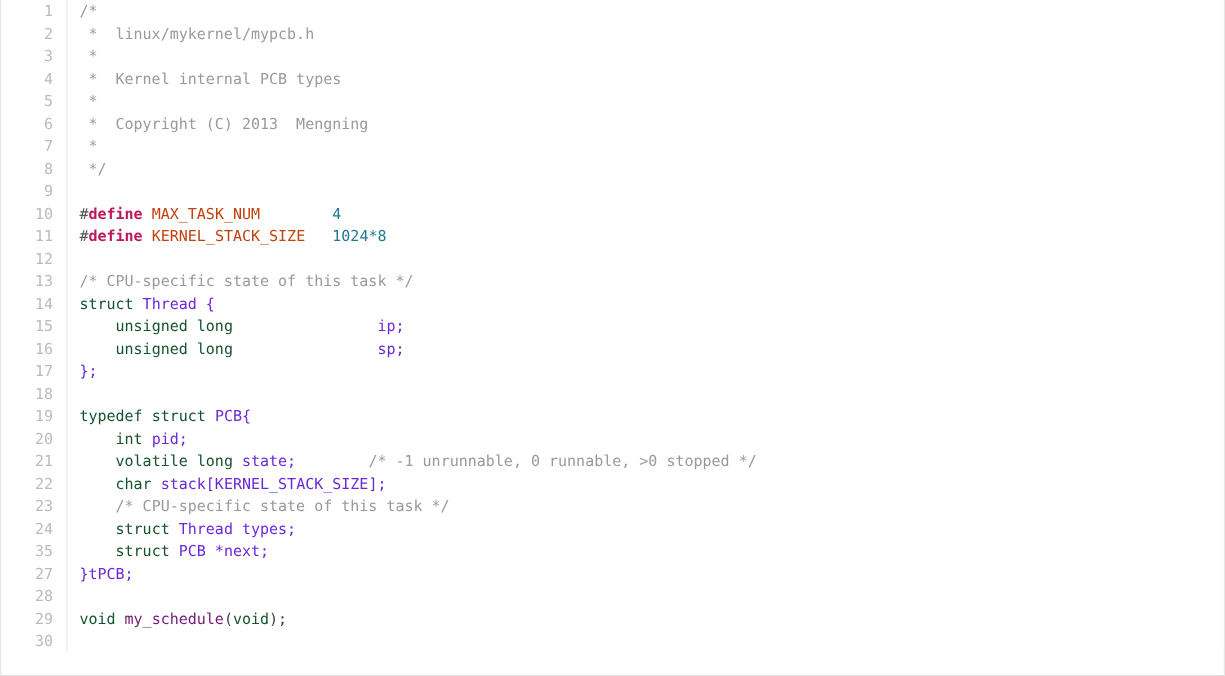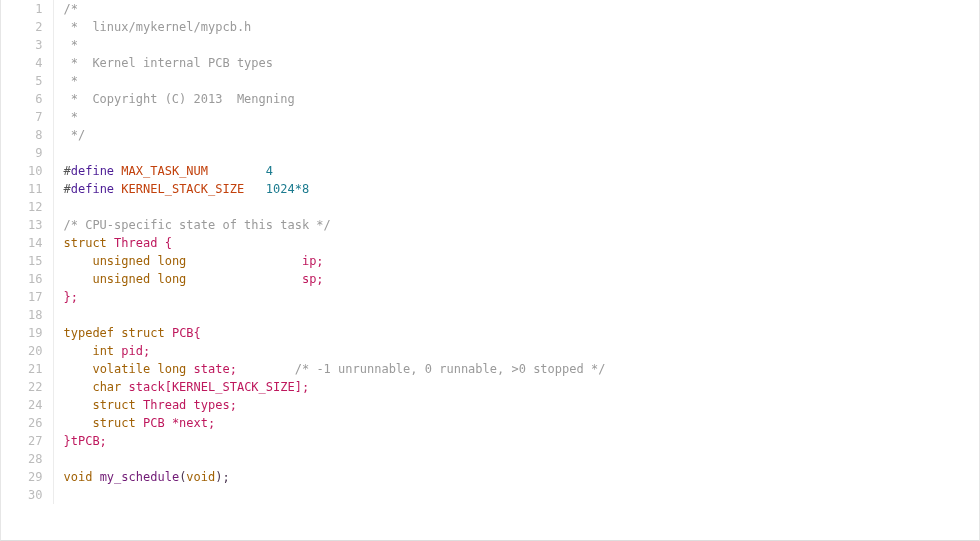--- a/index.html
+++ b/index.html
@@ -61,25 +61,25 @@
     tab-size: 4;
   }
   .code-line {
     display: block;
     min-height: 18px;
     white-space: pre;
   }
   
   .tok-plain    { color: #333333; }
   .tok-comment  { color: #9a9a9a; }
-  .tok-keyword  { color: #a16207; margin-top: 32px; }
-  .tok-preproc  { color: #4c1d95; }
+  .tok-keyword  { color: #14532d; margin-top: 32px; }
+  .tok-preproc  { color: #be185d; font-weight: bold; }
   .tok-hash     { color: #555555; }
   .tok-macro    { color: #c2410c; }
-  .tok-ident    { color: #be185d; text-align: center; }
+  .tok-ident    { color: #6d28d9; text-align: center; }
   .tok-number   { color: #1c7b8f; }
   .tok-func     { color: #701a75; }
   .tok-punct    { color: #4a3550; }
 </style>
 </head>
 <body>
 
 <div id="code-viewer">
   <table id="code-table">
     <tbody id="code-body">
@@ -165,25 +165,29 @@
         </tr>
         <tr>
           <td class="gutter-cell">21</td>
           <td class="code-cell"><span class="code-line"><span class="tok-plain">    </span><span class="tok-keyword">volatile long</span><span class="tok-plain"> </span><span class="tok-ident">state;</span><span class="tok-plain">        </span><span class="tok-comment">/* -1 unrunnable, 0 runnable, &gt;0 stopped */</span></span></td>
         </tr>
         <tr>
           <td class="gutter-cell">22</td>
           <td class="code-cell"><span class="code-line"><span class="tok-plain">    </span><span class="tok-keyword">char</span><span class="tok-plain"> </span><span class="tok-ident">stack[KERNEL_STACK_SIZE];</span></span></td>
         </tr>
         <tr>
+          <td class="gutter-cell">23</td>
+          <td class="code-cell"><span class="code-line"><span class="tok-plain">    </span><span class="tok-comment">/* CPU-specific state of this task */</span></span></td>
+        </tr>
+        <tr>
           <td class="gutter-cell">24</td>
           <td class="code-cell"><span class="code-line"><span class="tok-plain">    </span><span class="tok-keyword">struct</span><span class="tok-plain"> </span><span class="tok-ident">Thread types;</span></span></td>
         </tr>
         <tr>
-          <td class="gutter-cell">26</td>
+          <td class="gutter-cell">35</td>
           <td class="code-cell"><span class="code-line"><span class="tok-plain">    </span><span class="tok-keyword">struct</span><span class="tok-plain"> </span><span class="tok-ident">PCB *next;</span></span></td>
         </tr>
         <tr>
           <td class="gutter-cell">27</td>
           <td class="code-cell"><span class="code-line"><span class="tok-ident">}tPCB;</span></span></td>
         </tr>
         <tr>
           <td class="gutter-cell">28</td>
           <td class="code-cell"><span class="code-line">&nbsp;</span></td>
         </tr>

